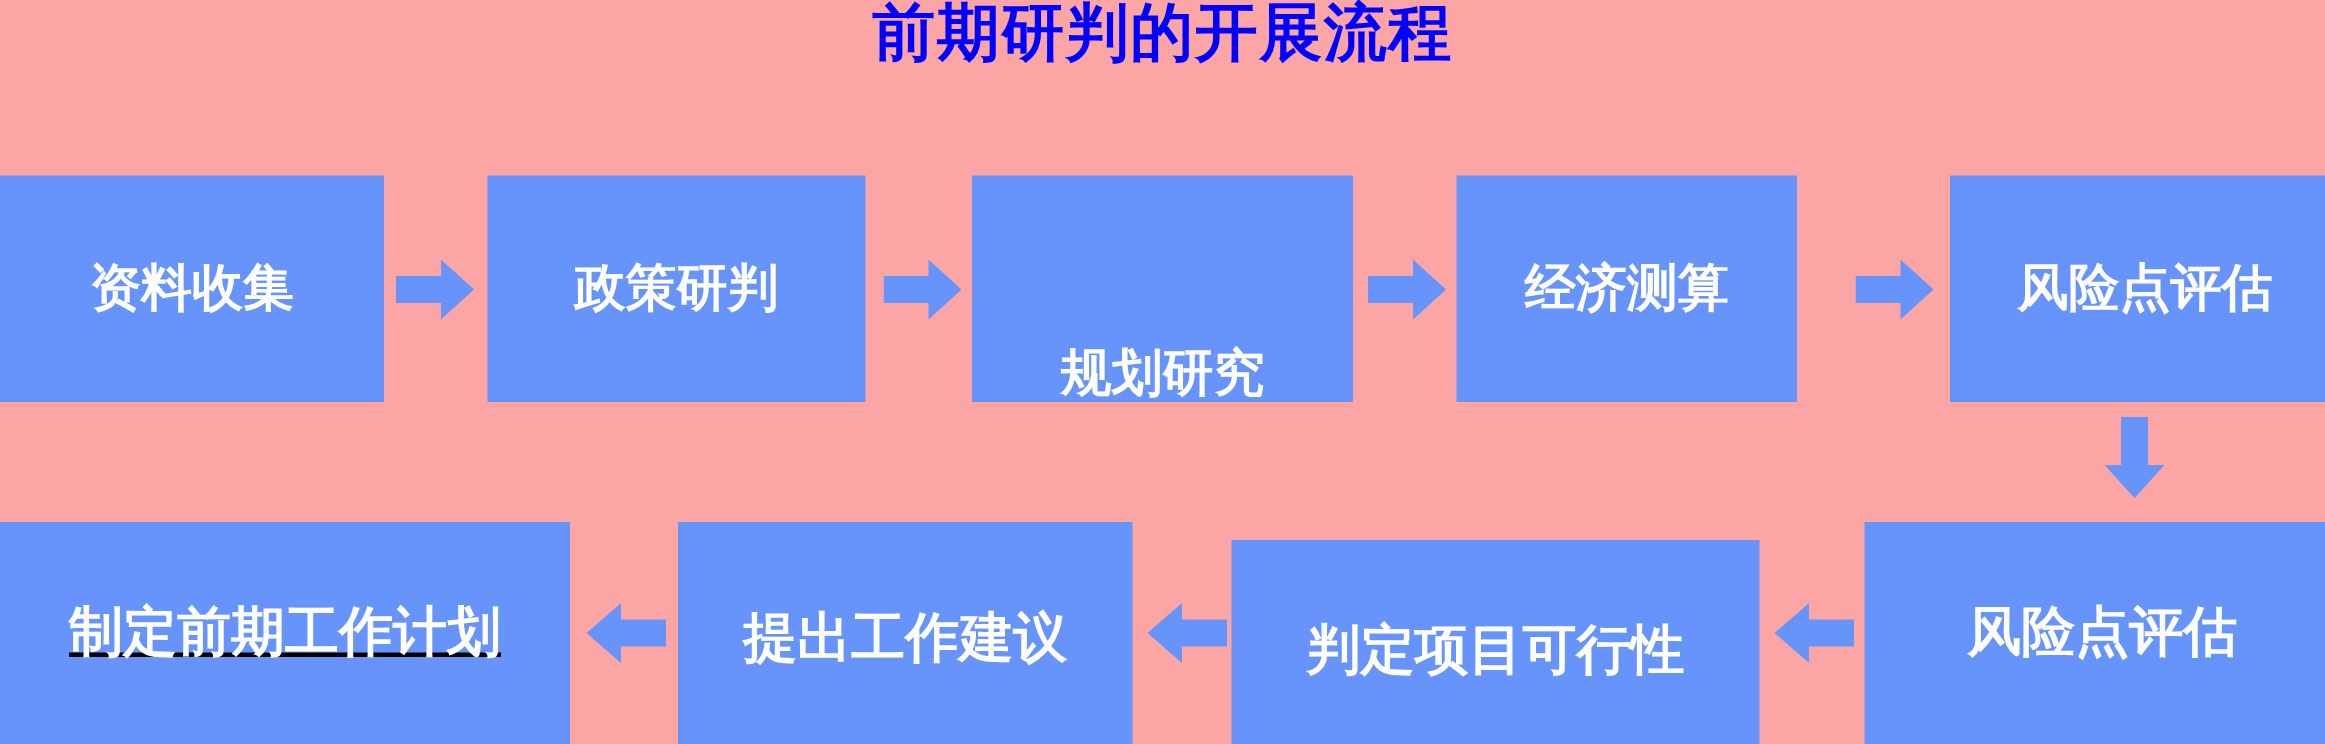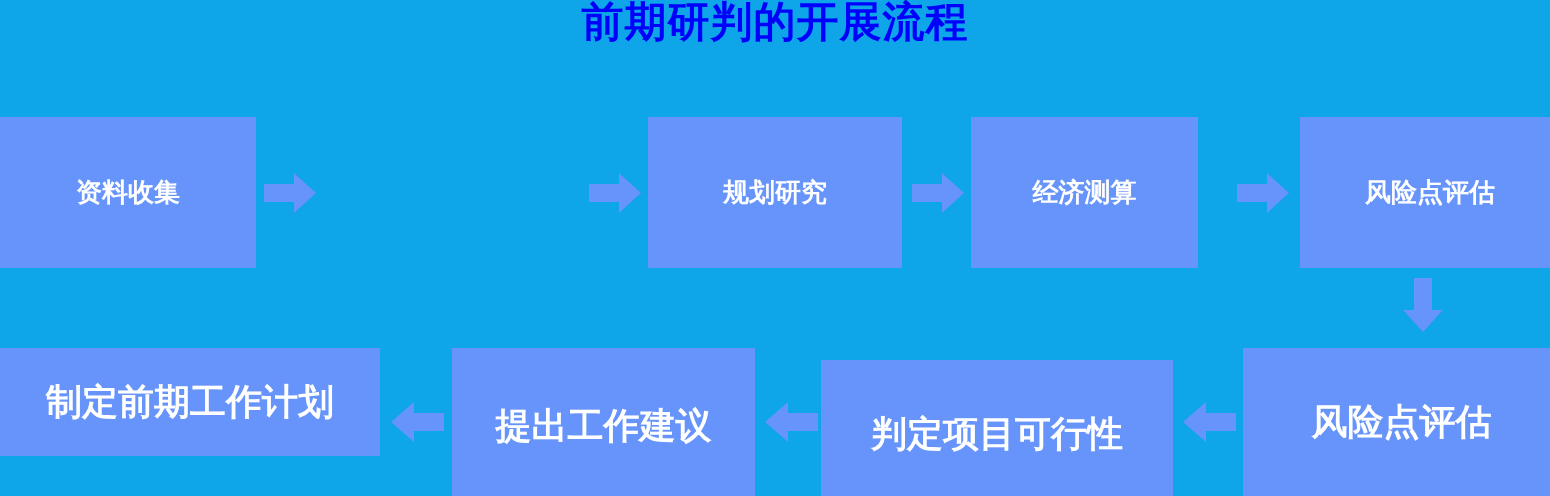--- a/index.html
+++ b/index.html
@@ -4,21 +4,21 @@
 <style>
   html, body {
     margin: 0;
     padding: 0;
     background: #000000;
   }
   #canvas {
     position: relative;
     width: 1550px;
     height: 496px;
-    background: #0ea5e9;
+    background: #fca5a5;
     overflow: hidden;
     font-family: "DejaVu Sans", "Liberation Sans", sans-serif;
   }
 
   
   #chart-title {
     position: absolute;
     left: 0;
     top: -4px;
     width: 1550px;
@@ -36,21 +36,21 @@
     position: absolute;
     background: #6694fa;
     display: flex;
     align-items: center;
     justify-content: center;
     box-sizing: border-box;
   }
   .node .node-label {
     color: #ffffff;
     font-weight: bold;
-    font-size: 26px;
+    font-size: 34px;
     line-height: 1.1;
     white-space: nowrap;
     letter-spacing: 0px;
   }
   .node.row2 .node-label {
     font-size: 36px;
   }
 
   
   .arrow {
@@ -68,28 +68,31 @@
   <div class="node row1" style="left:0px; top:117px; width:256px; height:151px;">
     <span class="node-label">资料收集</span>
   </div>
 
   <div class="arrow" style="left:264px; top:171px; width:52px; height:44px;">
     <svg width="52" height="44" viewBox="0 0 52 44">
       <polygon points="0,13 30,13 30,2 52,22 30,42 30,31 0,31" fill="#6694fa"></polygon>
     </svg>
   </div>
 
+  <div class="node row1" style="left:325px; top:117px; width:252px; height:151px;">
+    <span class="node-label">政策研判</span>
+  </div>
 
   <div class="arrow" style="left:589px; top:171px; width:52px; height:44px;">
     <svg width="52" height="44" viewBox="0 0 52 44">
       <polygon points="0,13 30,13 30,2 52,22 30,42 30,31 0,31" fill="#6694fa"></polygon>
     </svg>
   </div>
 
-  <div class="node row1" style="left:648px; top:117px; width:254px; height:151px;">
+  <div class="node row1" style="left:648px; top:117px; width:254px; height:151px;align-items:flex-end;">
     <span class="node-label">规划研究</span>
   </div>
 
   <div class="arrow" style="left:912px; top:171px; width:52px; height:44px;">
     <svg width="52" height="44" viewBox="0 0 52 44">
       <polygon points="0,13 30,13 30,2 52,22 30,42 30,31 0,31" fill="#6694fa"></polygon>
     </svg>
   </div>
 
   <div class="node row1" style="left:971px; top:117px; width:227px; height:151px;">
@@ -105,21 +108,21 @@
   <div class="node row1" style="left:1300px; top:117px; width:260px; height:151px;">
     <span class="node-label">风险点评估</span>
   </div>
 
   <div class="arrow" style="left:1401px; top:278px; width:44px; height:54px;">
     <svg width="44" height="54" viewBox="0 0 44 54">
       <polygon points="13,0 31,0 31,32 42,32 22,54 2,32 13,32" fill="#6694fa"></polygon>
     </svg>
   </div>
 
-  <div class="node row2" style="left:0px; top:348px; width:380px; height:108px;">
+  <div class="node row2" style="left:0px; top:348px; width:380px; height:148px;text-decoration:underline;">
     <span class="node-label">制定前期工作计划</span>
   </div>
 
   <div class="arrow" style="left:391px; top:400px; width:53px; height:44px;">
     <svg width="53" height="44" viewBox="0 0 53 44">
       <polygon points="53,13 23,13 23,2 0,22 23,42 23,31 53,31" fill="#6694fa"></polygon>
     </svg>
   </div>
 
   <div class="node row2" style="left:452px; top:348px; width:303px; height:156px;">

